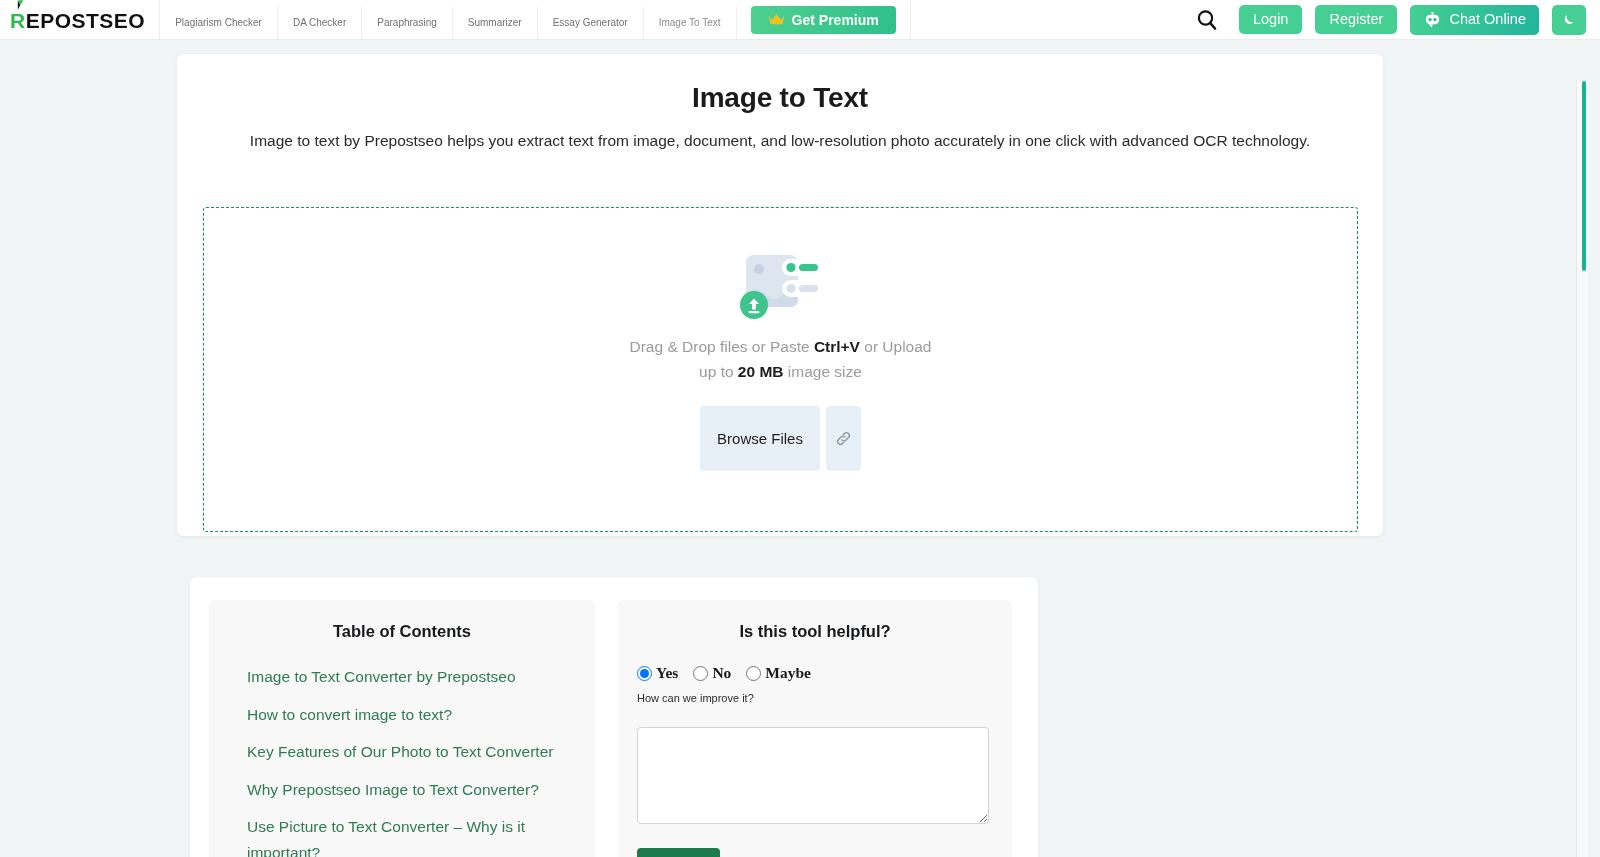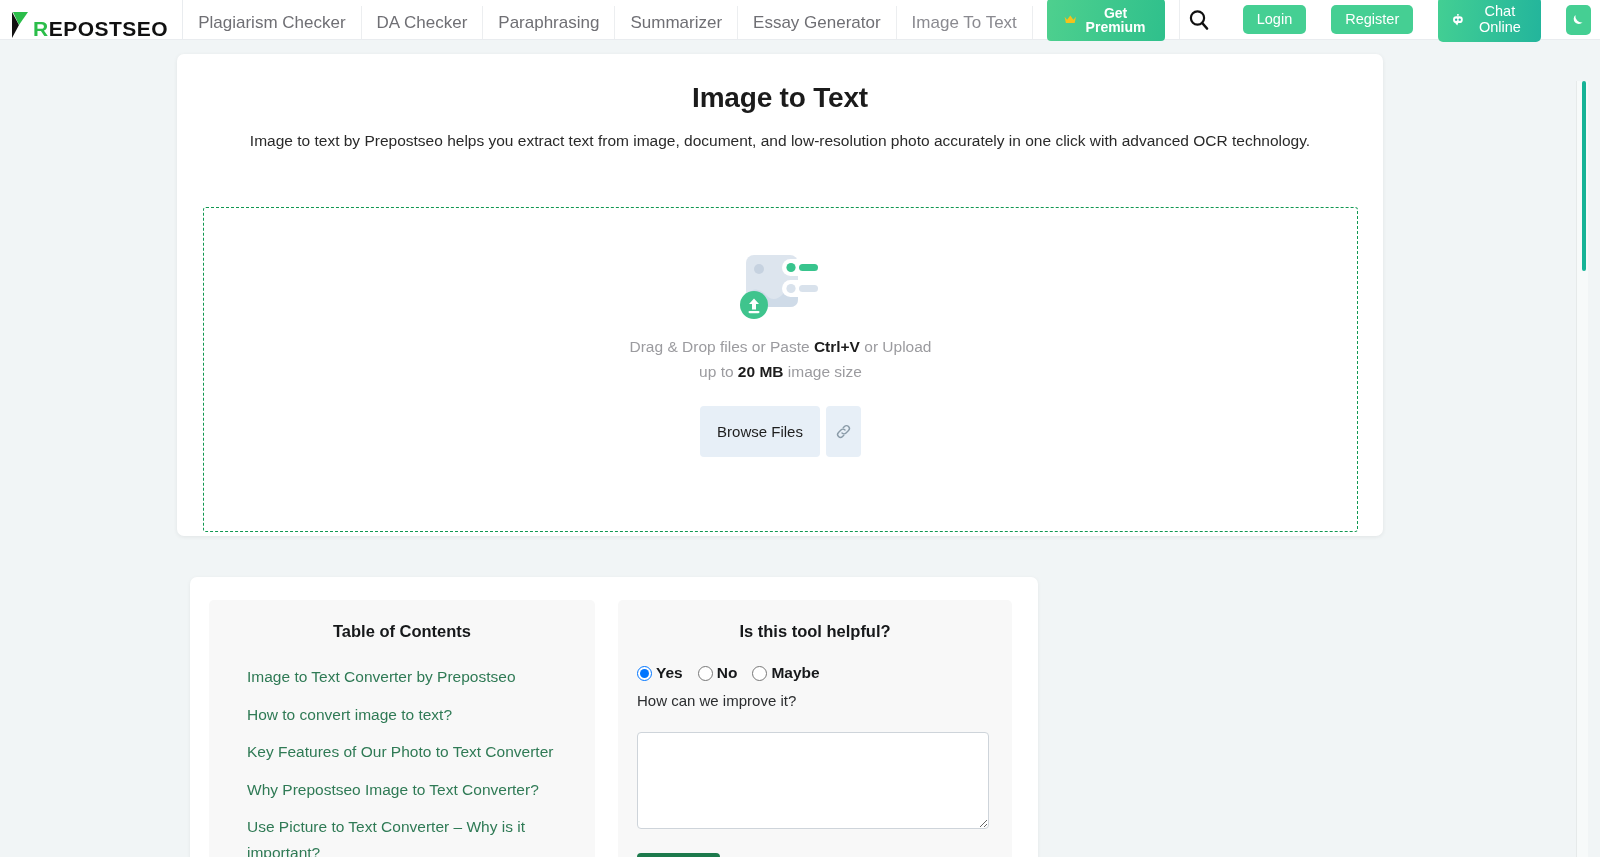--- a/index.html
+++ b/index.html
@@ -13,36 +13,37 @@
   
   .navbar {
     height: 40px;
     background: #ffffff;
     display: flex;
     align-items: stretch;
     border-bottom: 1px solid #e9ecef;
     position: relative;
   }
   .logo-wrap {
-    display: flex; align-items: flex-end;
-    padding: 0 14px 0 10px;
+    display: flex; align-items: flex-start;
+    padding: 0 14px 8px 10px;
     border-right: 1px solid #e9ecef;
+    flex-direction: column;
   }
   .logo-mark { width: 22px; height: 28px; display: block; margin-right: 1px; }
   .logo-text {
     font-size: 21px; font-weight: bold; letter-spacing: 0.5px;
     color: #111; line-height: 1;
   }
   .logo-text .g { color: #2bbd4a; }
 
   .nav-links { display: flex; align-items: stretch; }
   .nav-link {
     display: flex; align-items: center;
     padding: 8px 15px;
-    font-size: 17px;
+    font-size: 10px;
     color: #6f6f74;
     border-right: 1px solid #eceef0;
     white-space: nowrap;
     cursor: pointer;
     margin-top: 6px;
   }
   .nav-link.active { color: #8a8a90; }
 
   .premium-cell {
     display: flex; align-items: center;
@@ -54,21 +55,21 @@
     background: linear-gradient(100deg, #4ed08e 0%, #2fc08c 100%);
     color: #fff; font-size: 14px; font-weight: bold;
     border: none; border-radius: 4px;
     padding: 7px 17px; cursor: pointer;
     line-height: 1;
   }
   .crown { width: 17px; height: 13px; display:block; }
 
   .nav-right {
     margin-left: auto;
-    display: flex; align-items: center; gap: 25px;
+    display: flex; align-items: center; gap: 13px;
     padding-right: 14px;
   }
   .search-btn {
     background: none; border: none; cursor: pointer;
     display: flex; align-items: center; justify-content: center;
     padding: 0 8px;
   }
   .btn-green {
     background: #45cf93;
     color: #fff; font-size: 14.5px;
@@ -133,21 +134,21 @@
     margin-top: 14px; text-align: center;
     font-size: 15.5px; color: #9b9b9f; line-height: 1.6;
   }
   .dz-text b { color: #1c1c1c; }
   .dz-buttons {
     margin-top: 21px; display: flex; align-items: stretch; gap: 6px;
   }
   .btn-browse {
     background: #e7eff7; color: #1e1e1e;
     border: none; border-radius: 4px;
-    font-size: 15px; padding: 17px 17px; cursor: pointer;
+    font-size: 15px; padding: 24px 17px; cursor: pointer;
   }
   .btn-link {
     background: #e7eff7; border: none; border-radius: 4px;
     width: 35px; cursor: pointer;
     display: flex; align-items: center; justify-content: center;
   }
 
   
   .card-lower {
     position: absolute; left: 190px; top: 537px;
@@ -174,24 +175,24 @@
     font-size: 15.5px; color: #2f7a55; text-decoration: none;
     line-height: 1.65; cursor: pointer; display: block;
   }
 
   .radio-row {
     display: flex; align-items: center; gap: 4px;
     margin-bottom: 10px;
   }
   .radio-row label {
     font-size: 15.5px; font-weight: bold; color: #17191b;
-    margin-right: 11px; cursor: pointer;
+    margin-right: 11px; cursor: pointer; font-family: Liberation Serif, serif;
   }
   .radio-row input[type=radio] { width: 15px; height: 15px; cursor: pointer; margin:0; }
-  .improve-label { font-size: 15px; color: #2b2d2f; margin-bottom: 23px; }
+  .improve-label { font-size: 11px; color: #2b2d2f; margin-bottom: 23px; }
   .feedback-textarea {
     width: 352px; height: 97px;
     border: 1px solid #ced4da; border-radius: 4px;
     background: #fff; resize: both;
     font-family: "Liberation Sans", sans-serif; font-size: 14px;
     padding: 6px 8px;
   }
   .btn-submit {
     margin-top: 20px;
     background: #1d7a4c; color: #fff;

